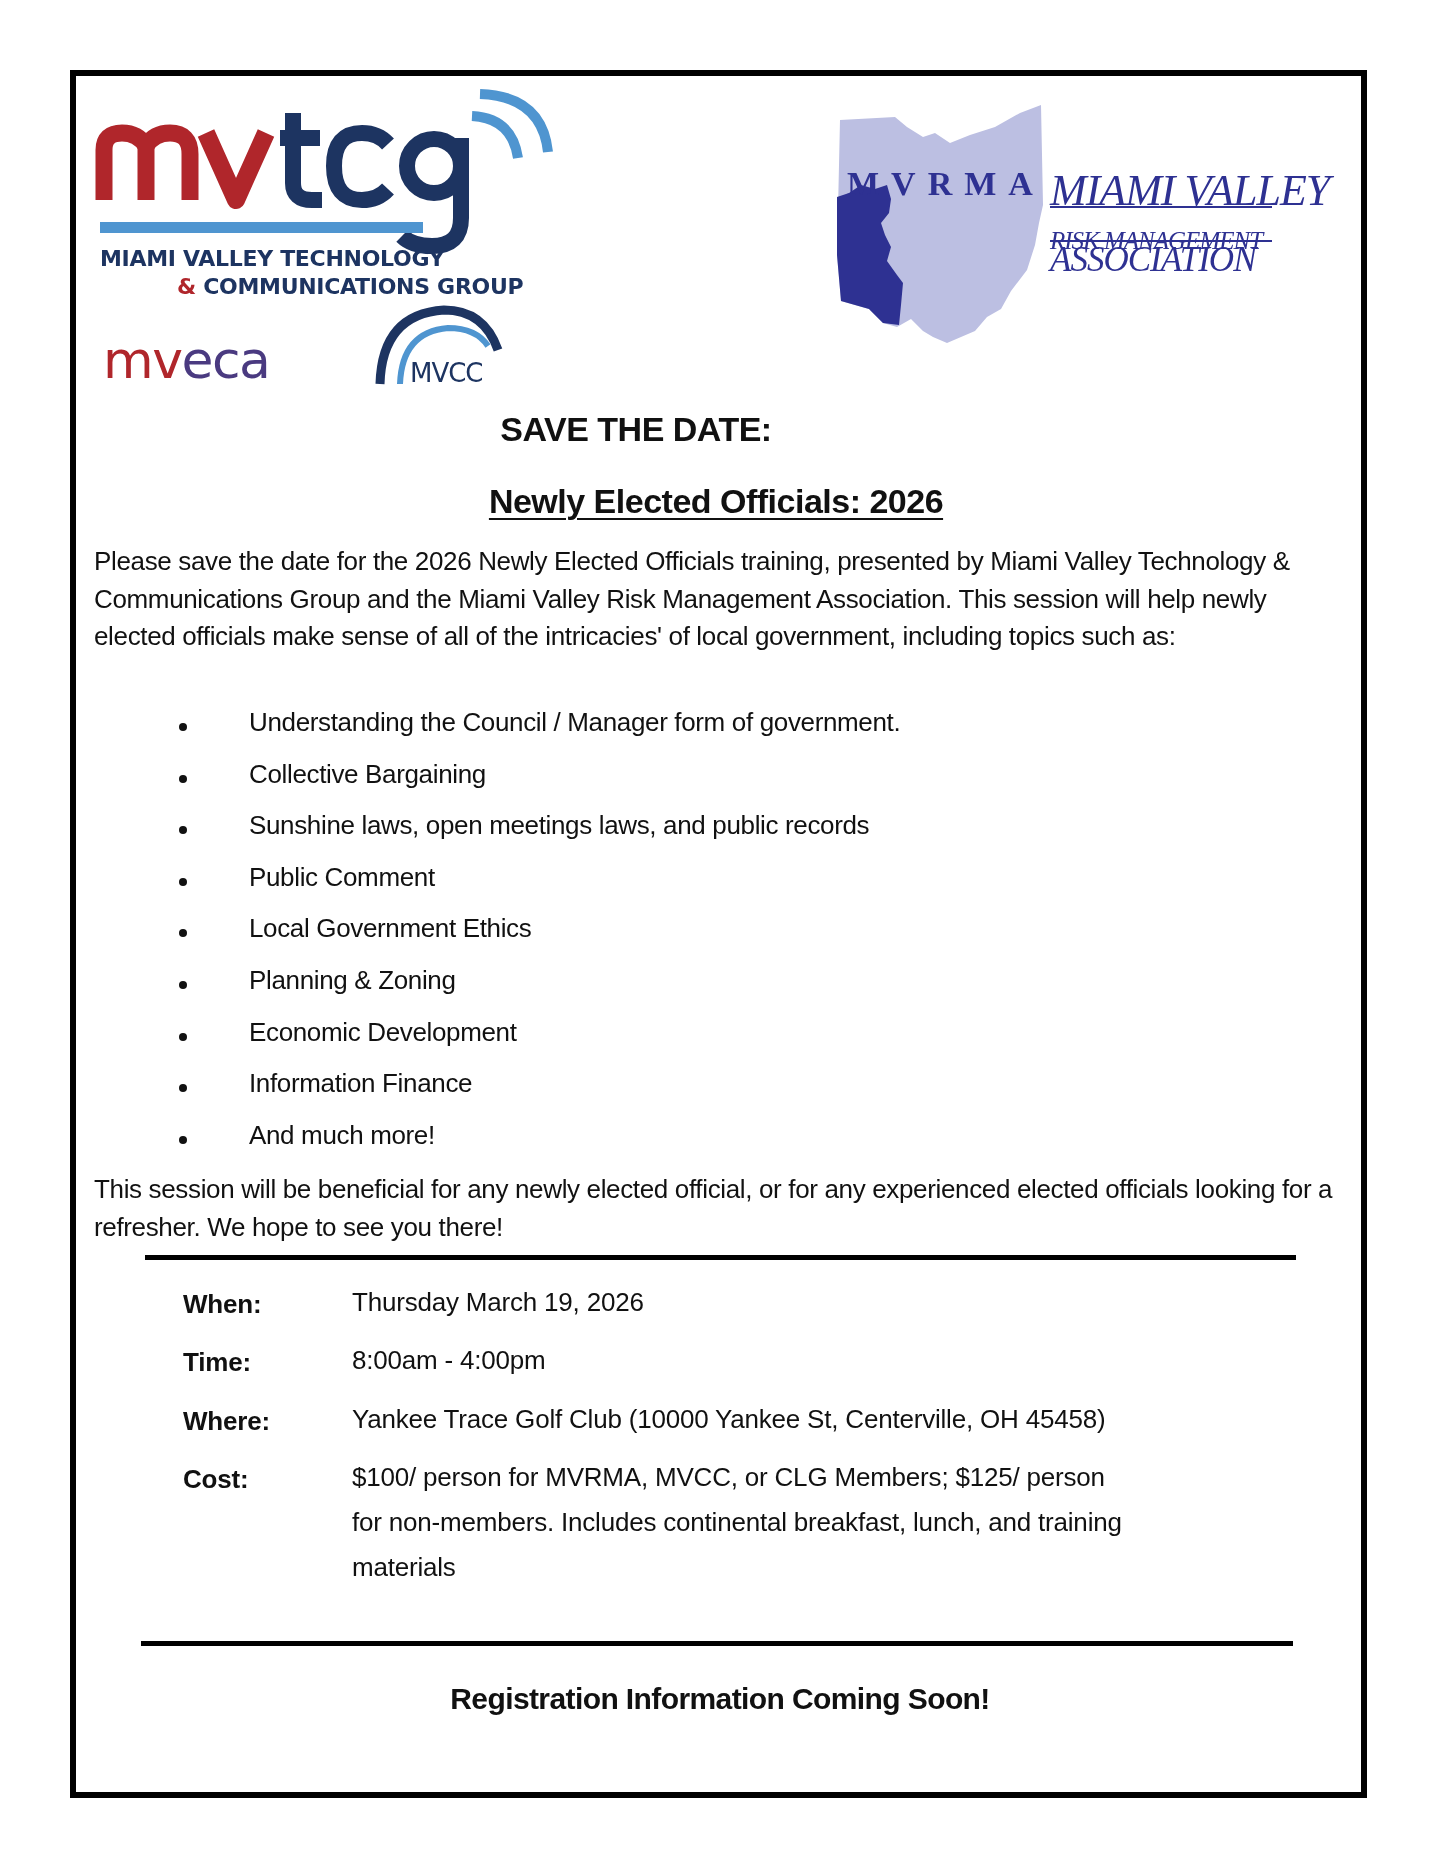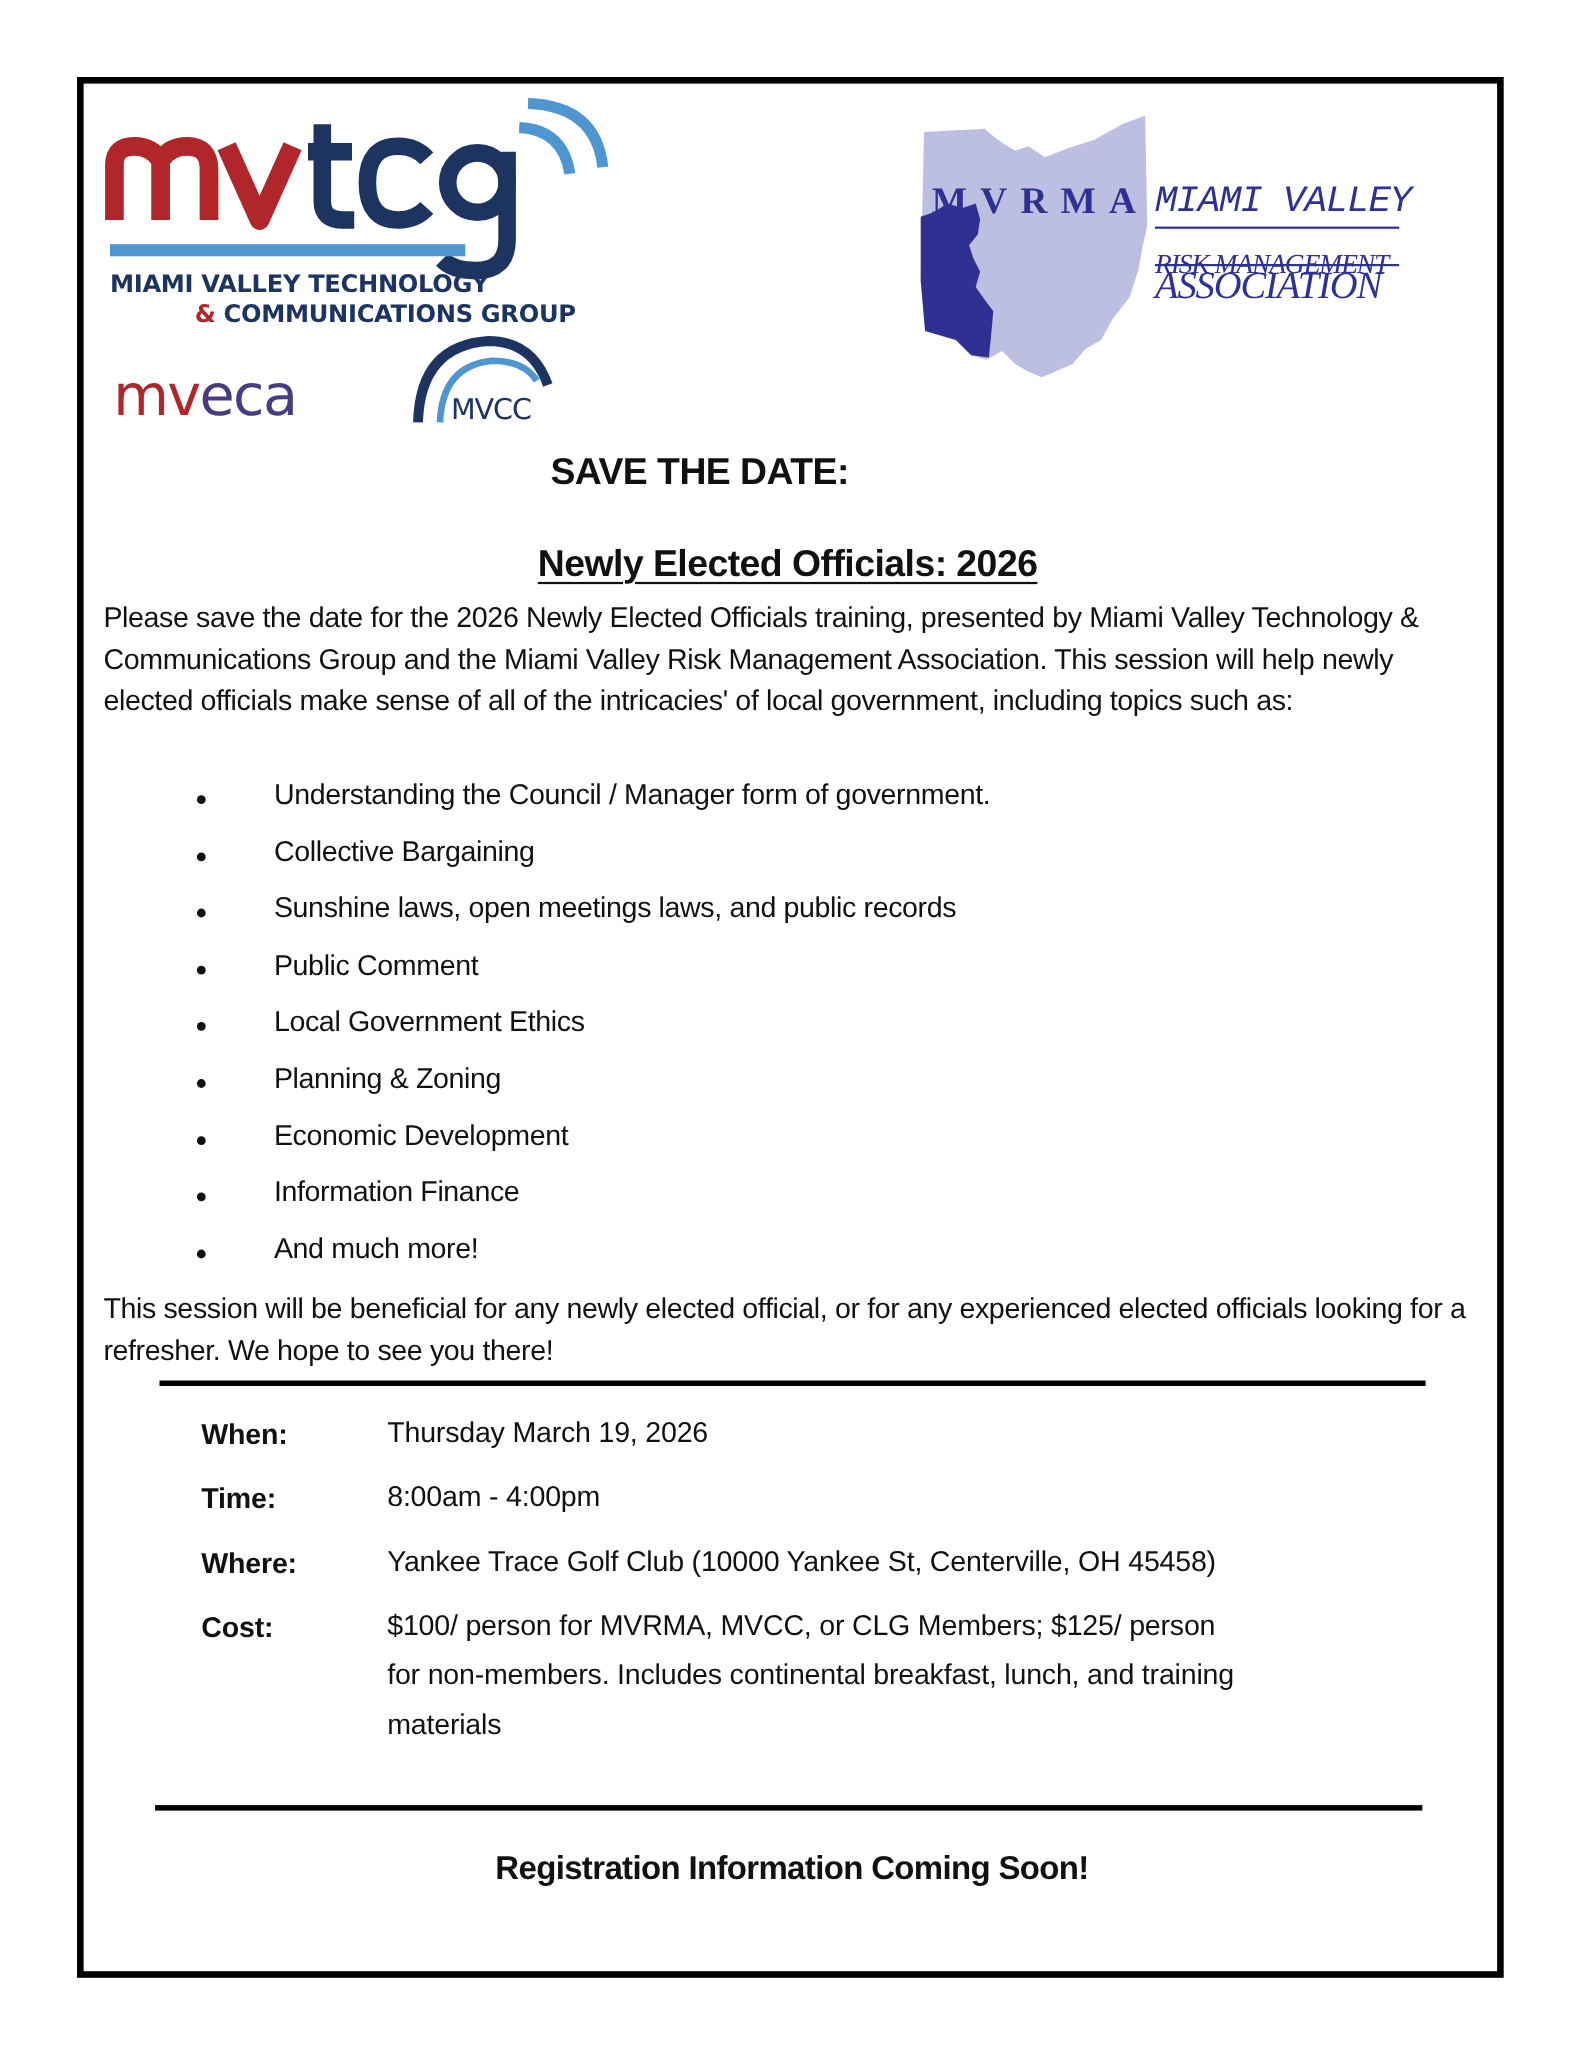--- a/index.html
+++ b/index.html
@@ -28,29 +28,29 @@
   .mvcc-text { position: absolute; left: 38px; top: 55px; font-family: "DejaVu Sans", sans-serif;
                font-size: 26px; color: #1d3461; letter-spacing: -1px; line-height: 28px; }
 
   
   .mvrma { left: 835px; top: 105px; width: 440px; height: 245px; }
   .mvrma svg { width: 100%; height: 100%; }
   .mvrma-acr { position: absolute; left: 12px; top: 60px; font-family: "Liberation Serif", serif;
                font-weight: bold; font-size: 34px; letter-spacing: 12px; color: #2e3192; }
   .mvrma-name { position: absolute; left: 215px; font-family: "Liberation Serif", serif;
                 font-style: italic; color: #2e3192; white-space: nowrap; letter-spacing: -1px; }
-  .mvrma-l1 { top: 60px; font-size: 34px; font-family: Liberation Mono, monospace; }
+  .mvrma-l1 { top: 60px; font-size: 44px; }
   .mvrma-l2 { top: 102px; font-size: 25px; margin-top: 20px; }
   .mvrma-l3 { top: 135px; font-size: 35px; }
   .mvrma-rule { position: absolute; left: 215px; width: 222px; height: 2px; background: #2e3192; }
 
   
   .save-date { left: 0; width: 1272px; top: 410px; text-align: center; font-weight: bold;
                font-size: 34px; letter-spacing: -0.5px; }
-  .subtitle { left: 0; width: 1432px; top: 494px; text-align: center; font-weight: bold;
+  .subtitle { left: 0; width: 1432px; top: 482px; text-align: center; font-weight: bold;
               font-size: 34px; letter-spacing: -0.5px; text-decoration: underline;
               text-decoration-thickness: 2px; text-underline-offset: 5px; }
 
   .para { left: 94px; width: 1260px; font-size: 26px; line-height: 37.5px; letter-spacing: -0.35px; }
   .intro { top: 543px; }
   .closing { top: 1171px; }
 
   .topics { left: 0; top: 703px; width: 1440px; margin: 0; padding: 0; list-style: none; }
   .topics li { position: absolute; left: 0; height: 51.6px; font-size: 26px;
                letter-spacing: -0.35px; white-space: nowrap; }

